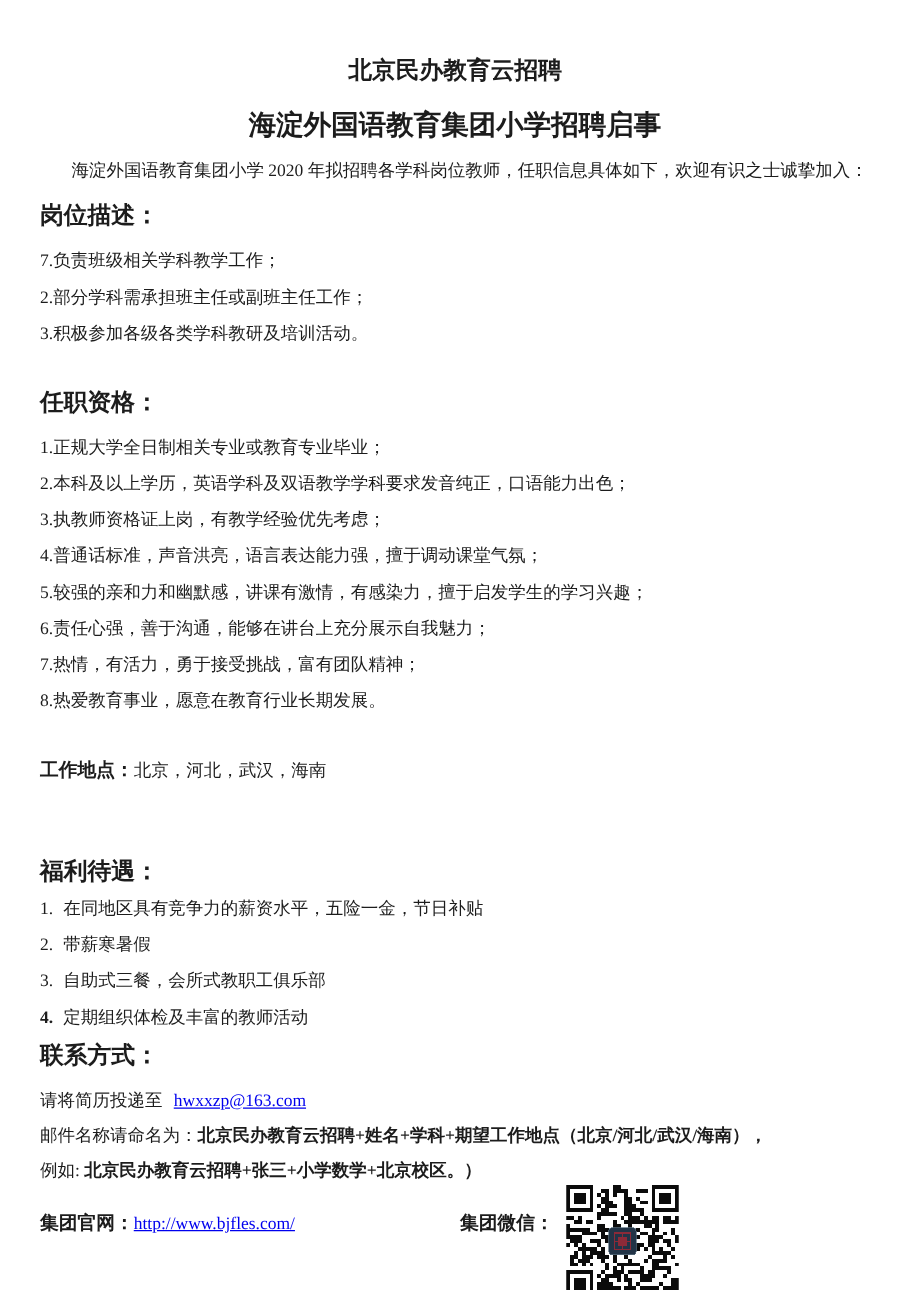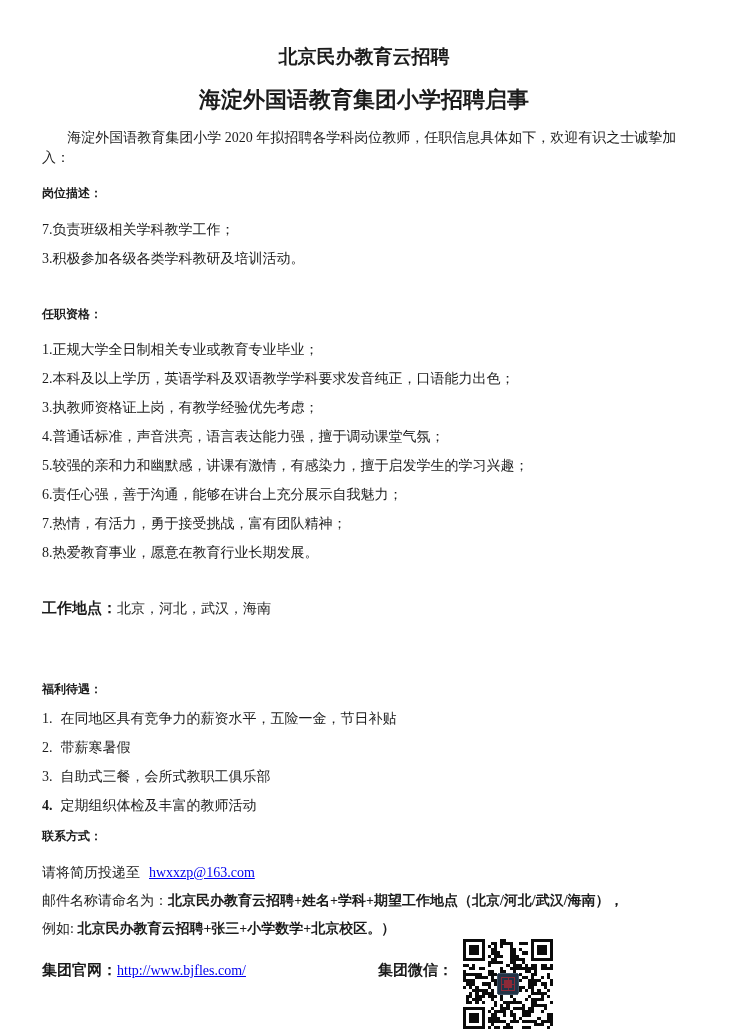--- a/index.html
+++ b/index.html
@@ -1,20 +1,20 @@
 <!DOCTYPE html>
 <html><head>
 <meta charset="utf-8">
 <style>
   html,body{margin:0;padding:0;background:#ffffff;}
   .page{
     position:relative;
     width:728px;height:1032px;
     background:#ffffff;
-    padding:0 42px;
+    padding:0 32px;
     box-sizing:border-box;
     font-family:"Liberation Serif","DejaVu Serif",serif;
     color:#1c1c1c;
     overflow:hidden;
   }
   .doc-title{
     margin:0;padding-top:44px;
     font-size:19px;line-height:26px;
     font-weight:bold;text-align:center;
   }
@@ -22,21 +22,21 @@
     margin:18px 0 0;
     font-size:22px;line-height:24px;
     font-weight:bold;text-align:center;
   }
   .intro{
     margin:16px 0 0;
     font-size:14px;line-height:20px;
     text-indent:1.8em;
   }
   .h{
-    font-weight:bold;font-size:12px;line-height:20px;margin:0;
+    font-weight:bold;font-size:19px;line-height:20px;margin:0;
   }
   .h-inline{font-weight:bold;font-size:15px;}
   .item,.line{font-size:14px;line-height:20px;margin:0;}
   .mt-job-h{margin-top:15px;}
   .list-job .item{margin-top:9px;}
   .list-job .item:first-child{margin-top:17px;}
   .mt-qual-h{margin-top:35px;}
   .list-qual .item{margin-top:9px;}
   .list-qual .item:first-child{margin-top:16px;}
   .loc-line{margin-top:35px;}
@@ -68,20 +68,21 @@
 
 <div class="page" style="color: rgb(28, 28, 28);">
 
   <h1 class="doc-title">北京民办教育云招聘</h1>
   <h2 class="doc-subtitle">海淀外国语教育集团小学招聘启事</h2>
   <p class="intro">海淀外国语教育集团小学 2020 年拟招聘各学科岗位教师，任职信息具体如下，欢迎有识之士诚挚加入：</p>
 
   <p class="h mt-job-h">岗位描述：</p>
   <div class="list-job">
       <p class="item">7.负责班级相关学科教学工作；</p>
+      <p class="item">2.部分学科需承担班主任或副班主任工作；</p>
       <p class="item">3.积极参加各级各类学科教研及培训活动。</p>
     </div>
 
   <p class="h mt-qual-h">任职资格：</p>
   <div class="list-qual">
       <p class="item">1.正规大学全日制相关专业或教育专业毕业；</p>
       <p class="item">2.本科及以上学历，英语学科及双语教学学科要求发音纯正，口语能力出色；</p>
       <p class="item">3.执教师资格证上岗，有教学经验优先考虑；</p>
       <p class="item">4.普通话标准，声音洪亮，语言表达能力强，擅于调动课堂气氛；</p>
       <p class="item">5.较强的亲和力和幽默感，讲课有激情，有感染力，擅于启发学生的学习兴趣；</p>

